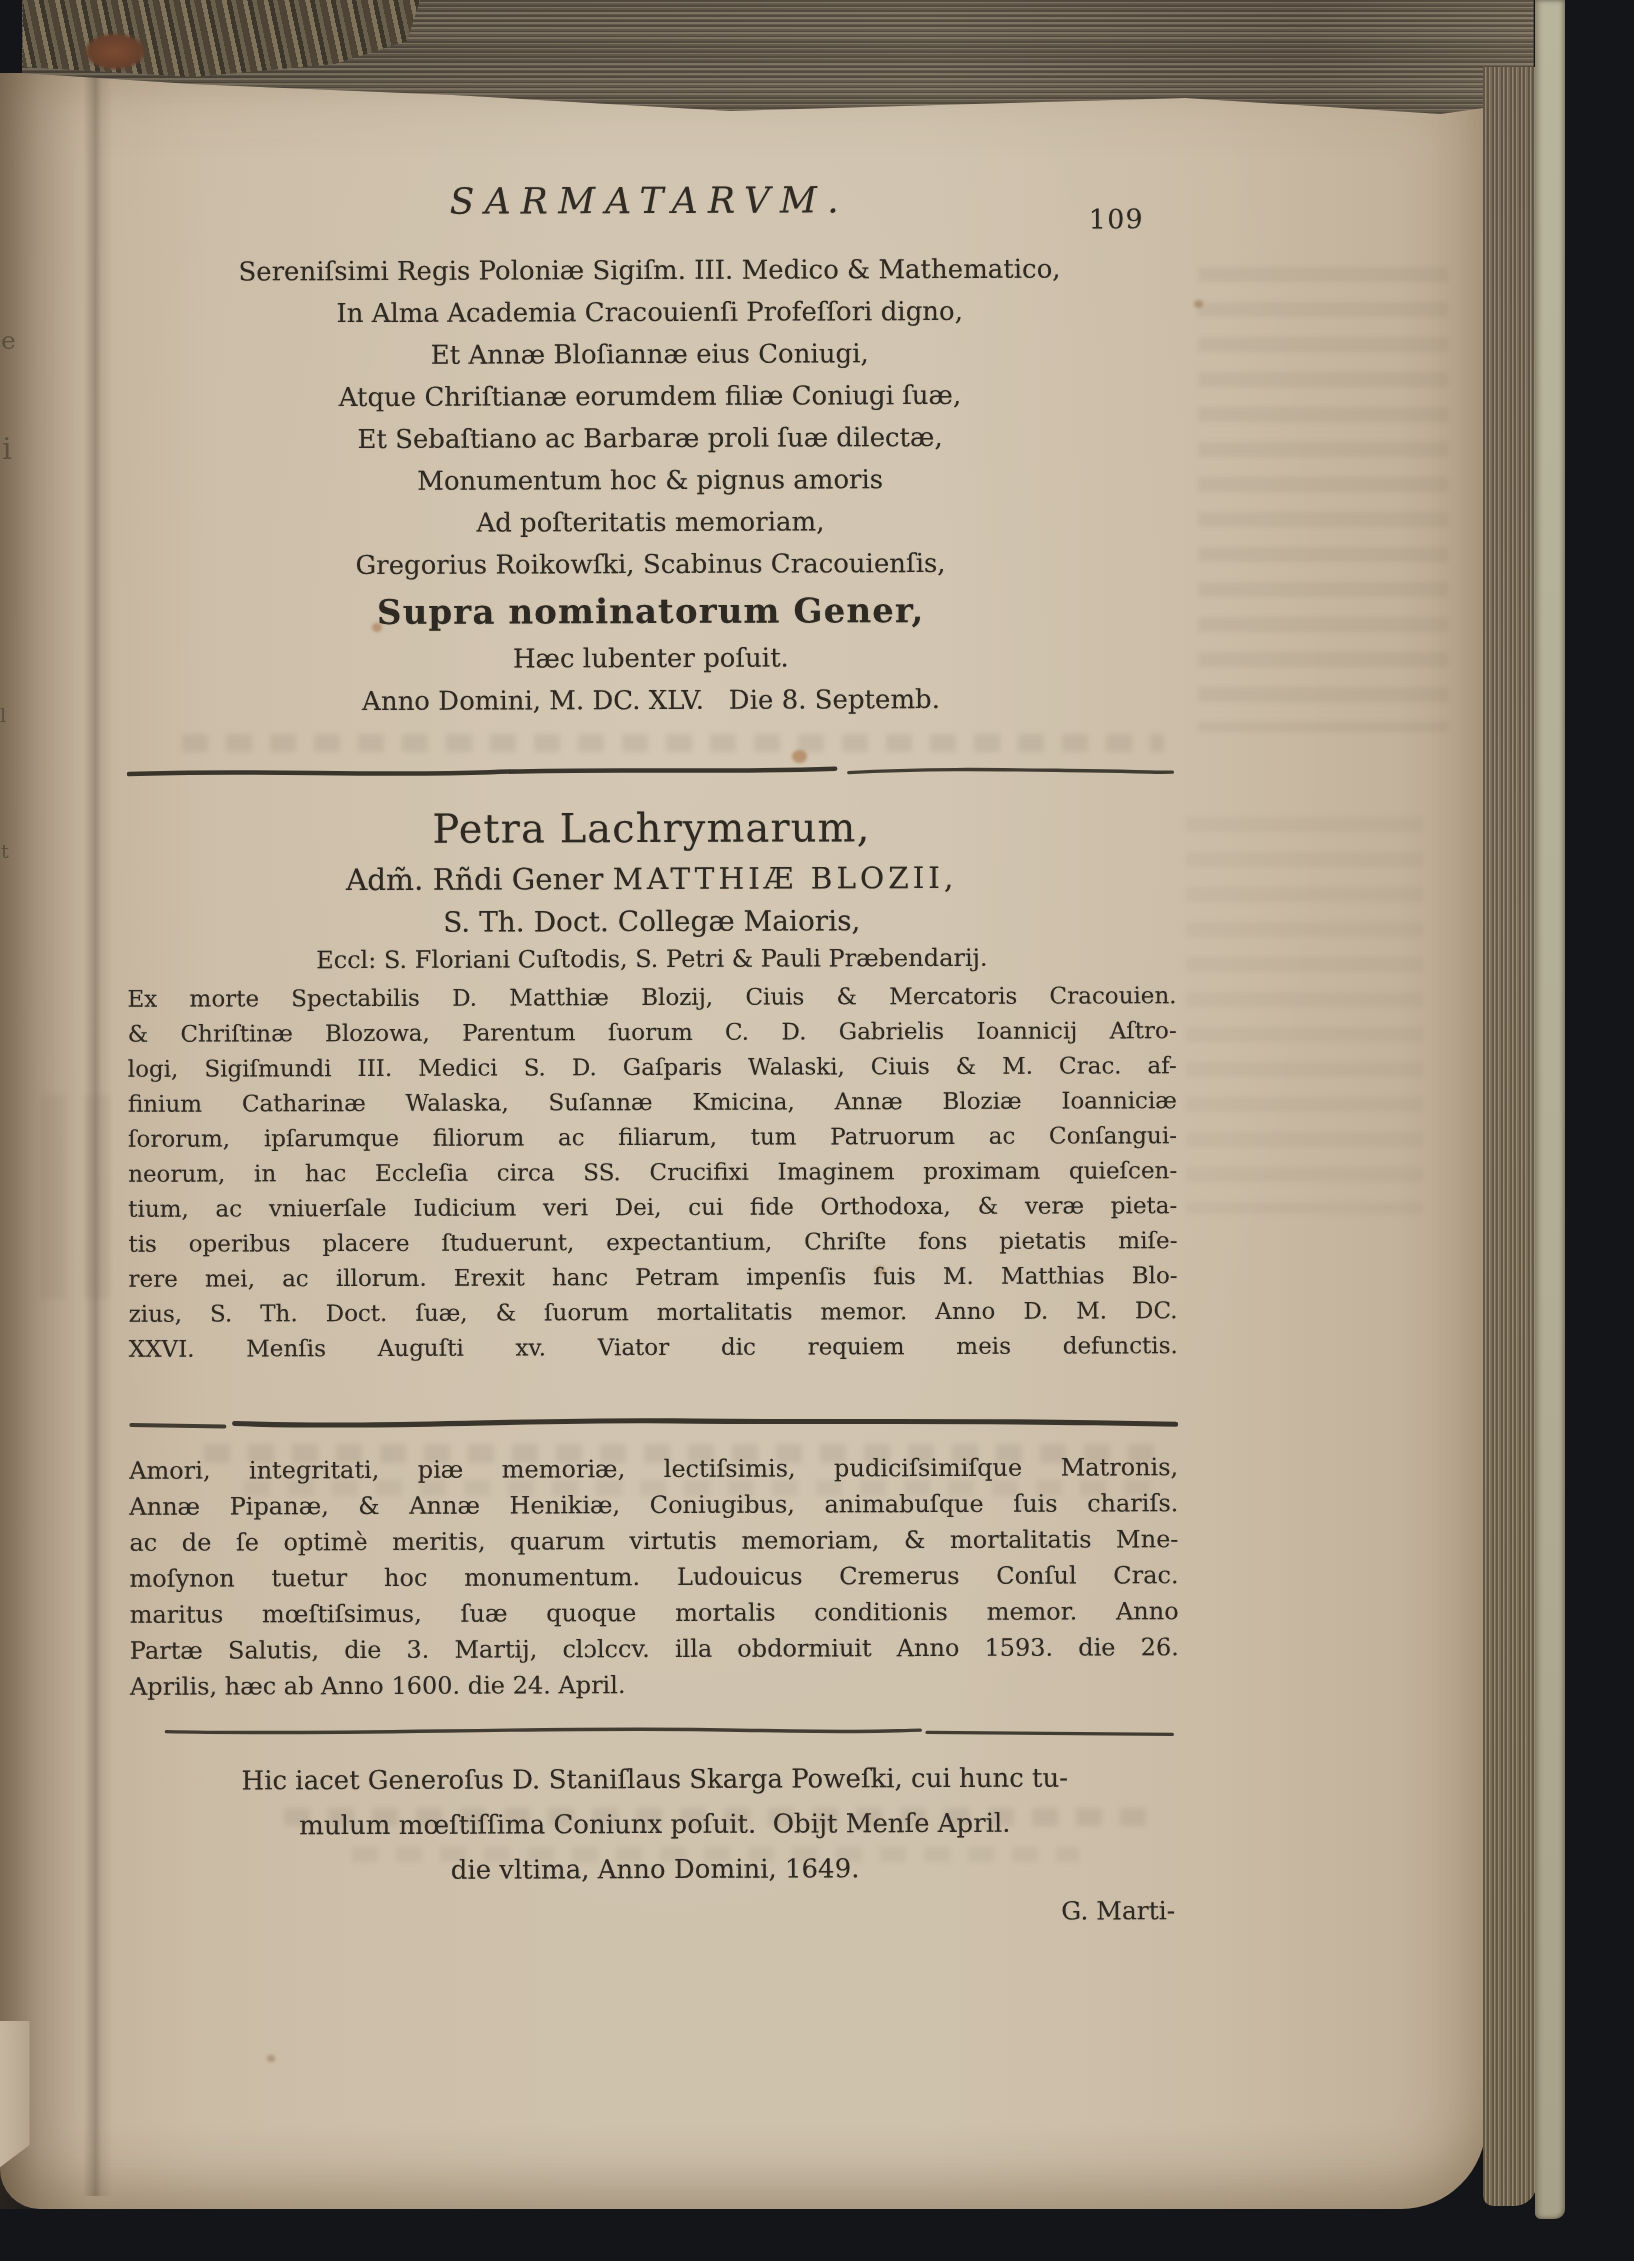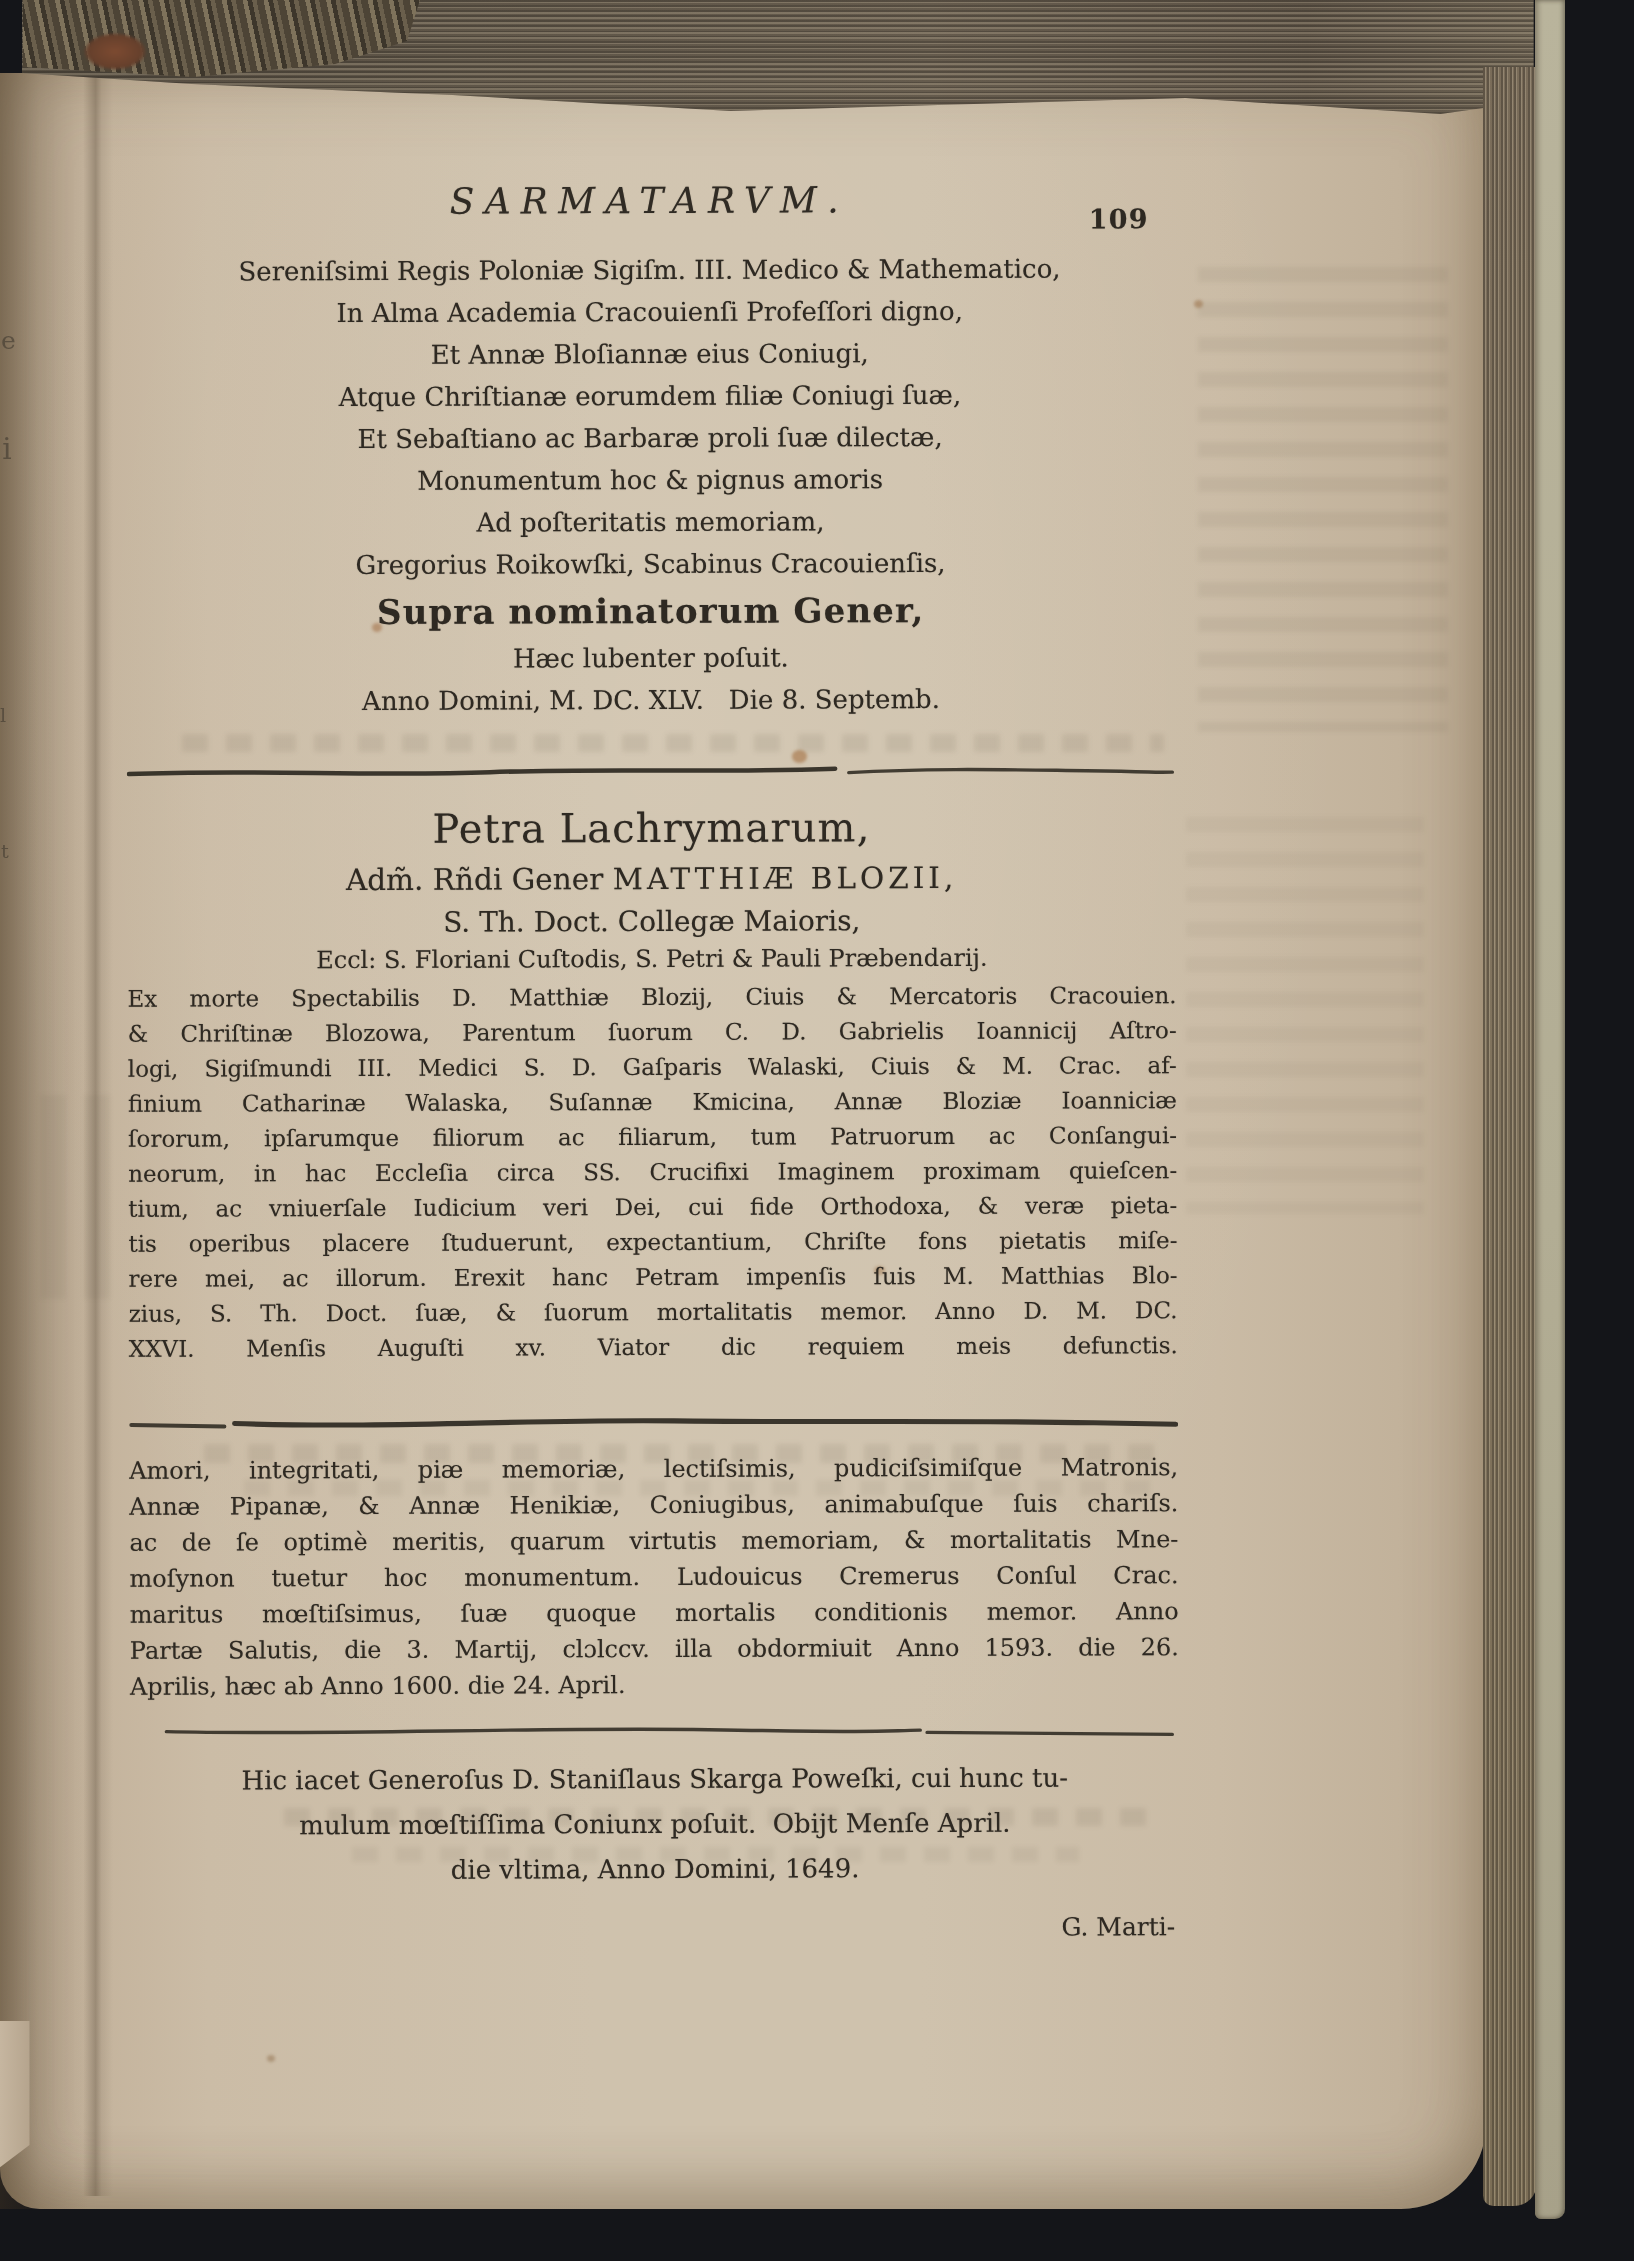--- a/index.html
+++ b/index.html
@@ -72,36 +72,36 @@
   .text-col{
     position:absolute;left:128px;top:0;width:1049px;height:2261px;
     color:#2e2922;transform:rotate(-0.2deg);
     text-shadow:0 0 1.1px rgba(46,41,34,.38);
   }
   .line{white-space:pre-wrap;}
   .running-head{
     position:absolute;left:0;top:180px;width:100%;text-align:center;
     font-style:italic;font-size:36px;letter-spacing:10.2px;color:#302b24;
   }
-  .page-number{position:absolute;left:964px;top:205px;font-size:27px;letter-spacing:1.1px;font-weight:bold;}
+  .page-number{position:absolute;left:964px;top:205px;font-size:27px;letter-spacing:1.1px;}
   .block{position:absolute;left:0;width:100%;}
   .dedication{top:249px;text-align:center;font-size:26px;line-height:42px;}
   .dedication .big{font-size:34px;line-height:52px;font-weight:bold;letter-spacing:1.1px;}
   .petra-head{top:799px;text-align:center;}
   .petra-title{font-size:40px;line-height:58px;letter-spacing:1.1px;}
   .petra-sub1{font-size:29.5px;line-height:44px;}
   .petra-sub1 .caps{letter-spacing:4px;}
   .petra-sub2{font-size:28px;line-height:41px;}
   .petra-sub3{font-size:24px;line-height:35px;}
   .petra-body{top:980px;font-size:23px;line-height:35px;}
   .jline{text-align:justify;text-align-last:justify;white-space:normal;}
   .jline.short{text-align:left;text-align-last:left;}
   .amori{top:1451px;font-size:24px;line-height:36px;}
   .hic{top:1757px;text-align:center;font-size:26px;line-height:45px;}
-  .catchword{position:absolute;right:4.5px;top:1898px;font-size:25px;margin-top:16px;}
+  .catchword{position:absolute;right:4.5px;top:1898px;font-size:25px;}
   
   .rule{position:absolute;left:0;width:1049px;height:19.3px;}
   .rule svg{display:block;width:100%;height:100%;}
   .rule1{top:762px;} .rule2{top:1413px;} .rule3{top:1722px;}
   
   .frag{position:absolute;color:#3a342b;opacity:.55;font-size:25px;}
 </style>
 </head>
 <body>
 

